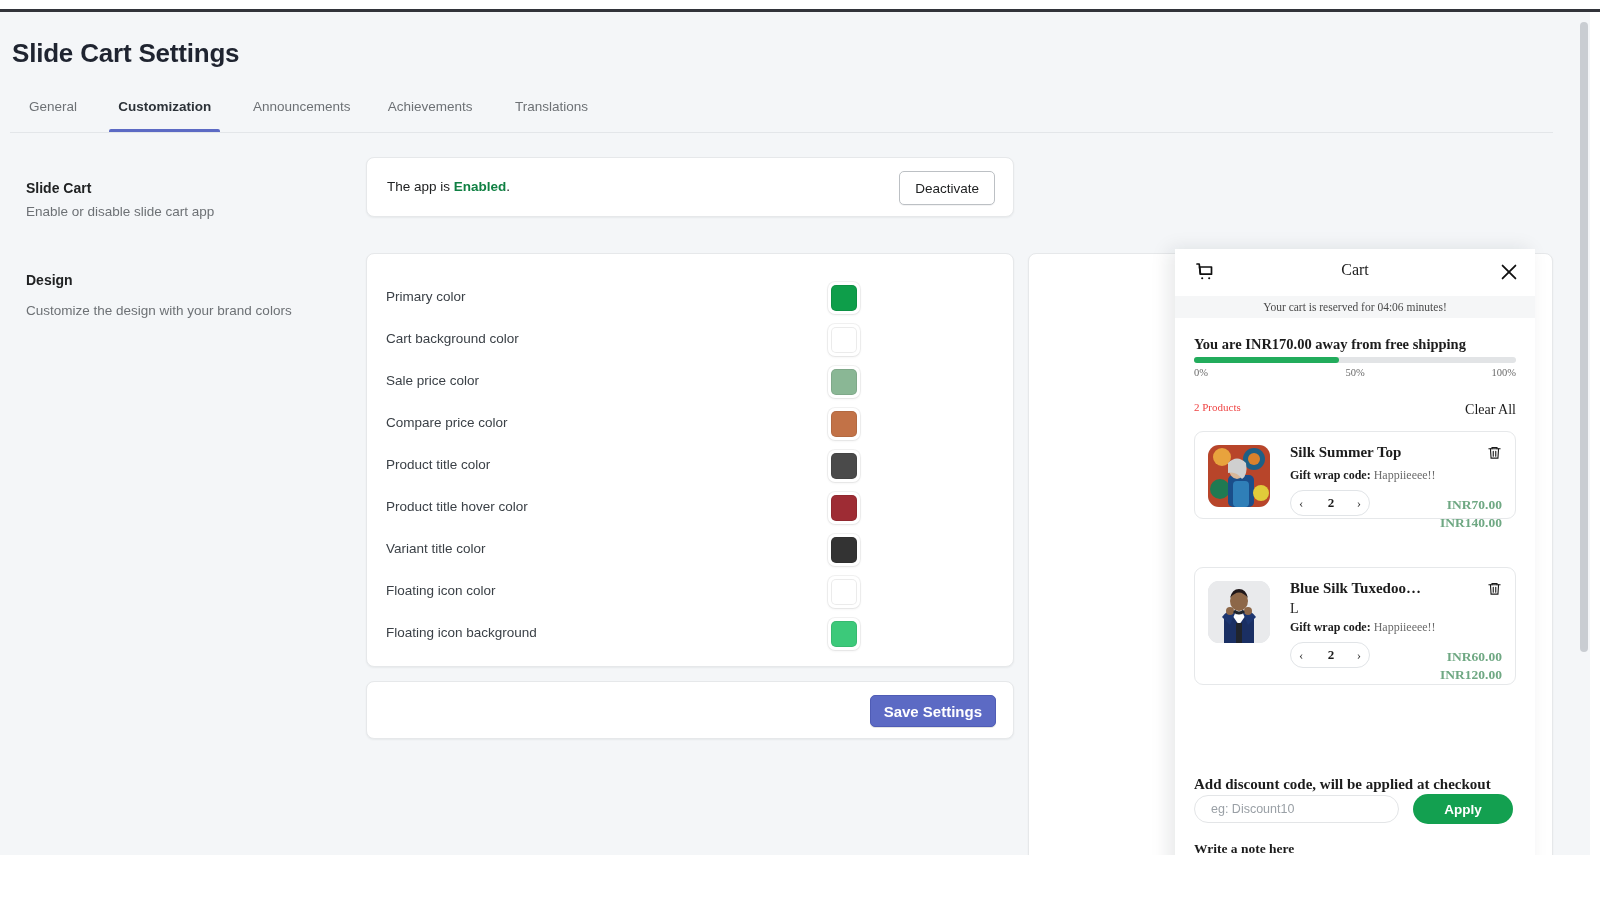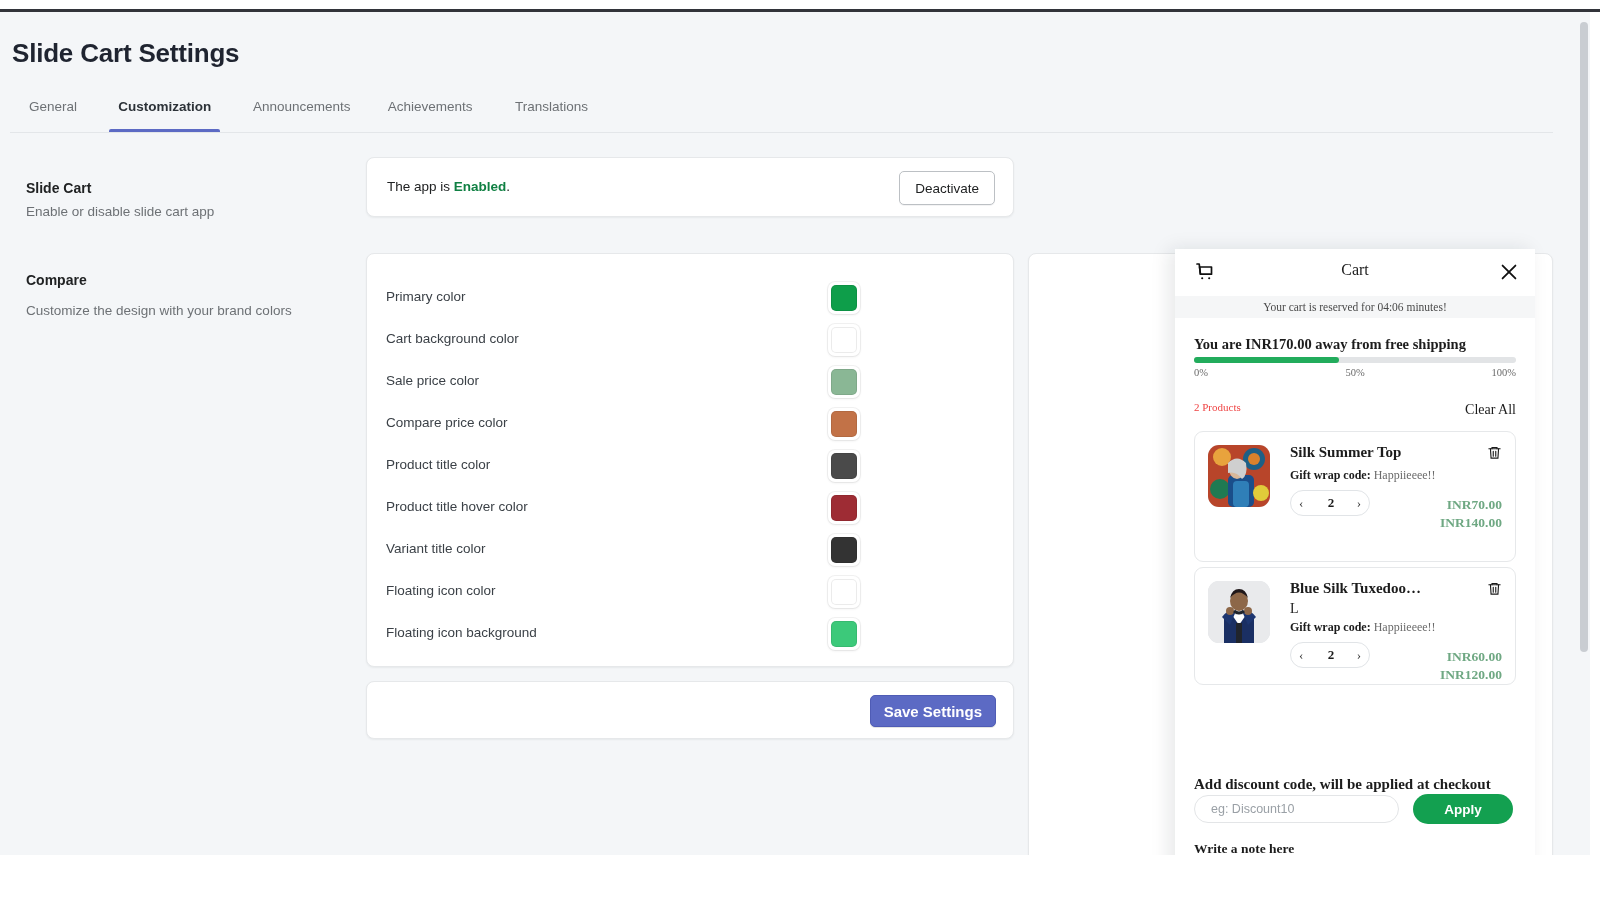--- a/index.html
+++ b/index.html
@@ -181,21 +181,21 @@
         <div class="tab active" style="left: 99.2px;">Customization</div>
         <div class="tab" style="left: 234px;">Announcements</div>
         <div class="tab" style="left: 368.8px;">Achievements</div>
         <div class="tab" style="left: 496px;">Translations</div>
       </div>
     <div class="tabs-rule"></div>
 
     <div class="sec-title" style="left:26px; top:168px;">Slide Cart</div>
     <div class="sec-sub" style="left:26px; top:192px;">Enable or disable slide cart app</div>
 
-    <div class="sec-title" style="left:26px; top:260px;">Compare</div>
+    <div class="sec-title" style="left:26px; top:260px;">Design</div>
     <div class="sec-sub" style="left:26px; top:291px;">Customize the design with your brand colors</div>
 
     <div class="card" id="design-card">
       <div id="color-rows">
           <div class="color-row" style="top: 23px;">
             <div class="color-label">Primary color</div>
             <div class="swatch-wrap">
               <div class="swatch" style="background: rgb(14, 158, 74);"></div>
             </div>
           </div>
@@ -294,21 +294,21 @@
           <span class="tick-50">50%</span>
           <span class="tick-100">100%</span>
         </div>
       </div>
 
       <div class="prod-head">
         <div class="prod-count">2 Products</div>
         <div class="clear-all">Clear All</div>
       </div>
 
-      <div class="item" style="top:182px; height:131px;">
+      <div class="item" style="top:182px; height:88px;">
         <div class="item-img">
           <svg viewBox="0 0 62 62" width="62" height="62" preserveAspectRatio="xMidYMid slice">
             <rect width="62" height="62" fill="#b8452a"></rect>
             <circle cx="14" cy="12" r="9" fill="#e8a33d"></circle>
             <circle cx="46" cy="14" r="11" fill="#1d5f86"></circle>
             <circle cx="46" cy="14" r="6" fill="#d9812c"></circle>
             <circle cx="12" cy="44" r="10" fill="#1f7a52"></circle>
             <rect x="20" y="30" width="26" height="32" rx="5" fill="#1a4e8a"></rect>
             <rect x="25" y="36" width="16" height="26" rx="4" fill="#2f7fb8"></rect>
             <ellipse cx="29" cy="24" rx="8" ry="10" fill="#d8b89a"></ellipse>

